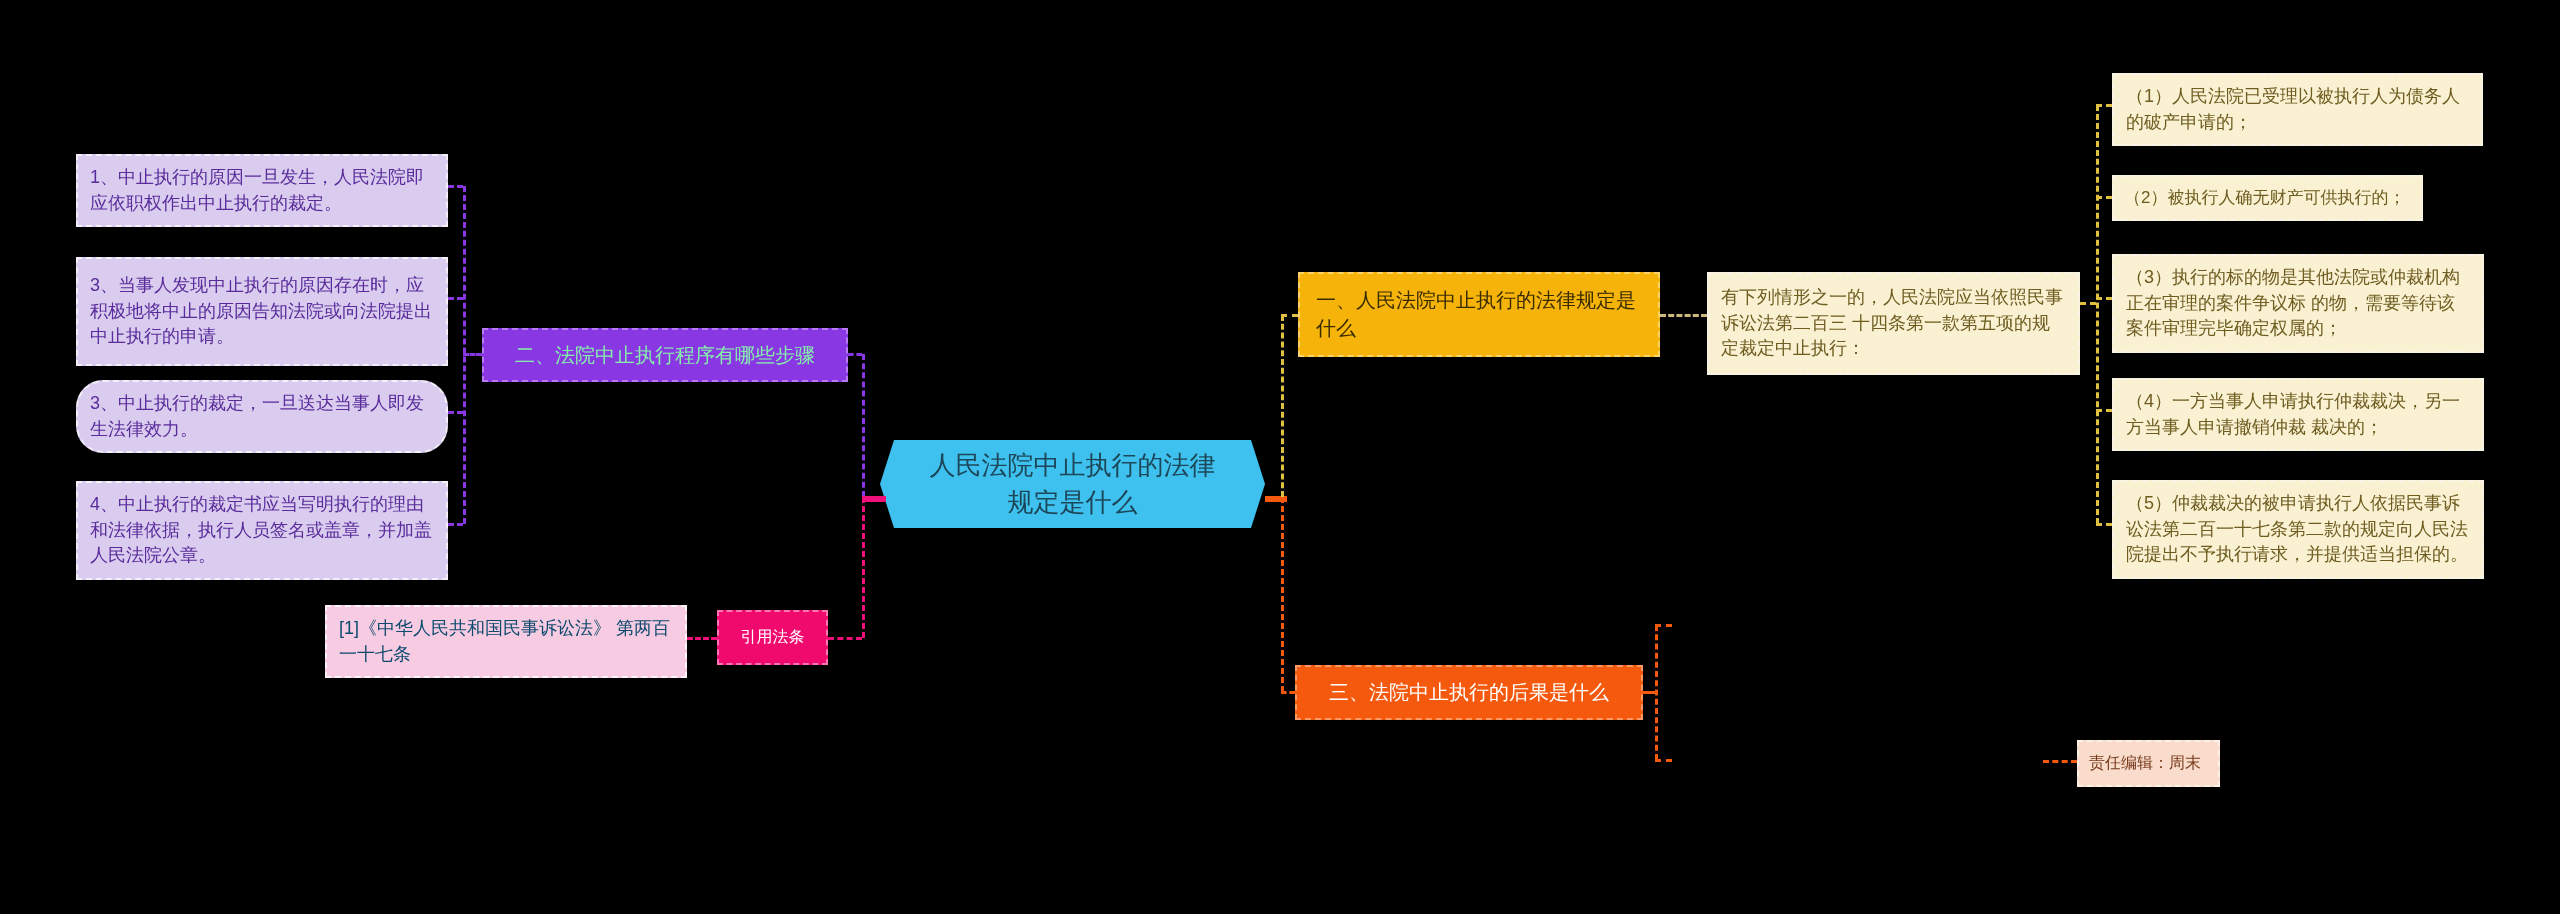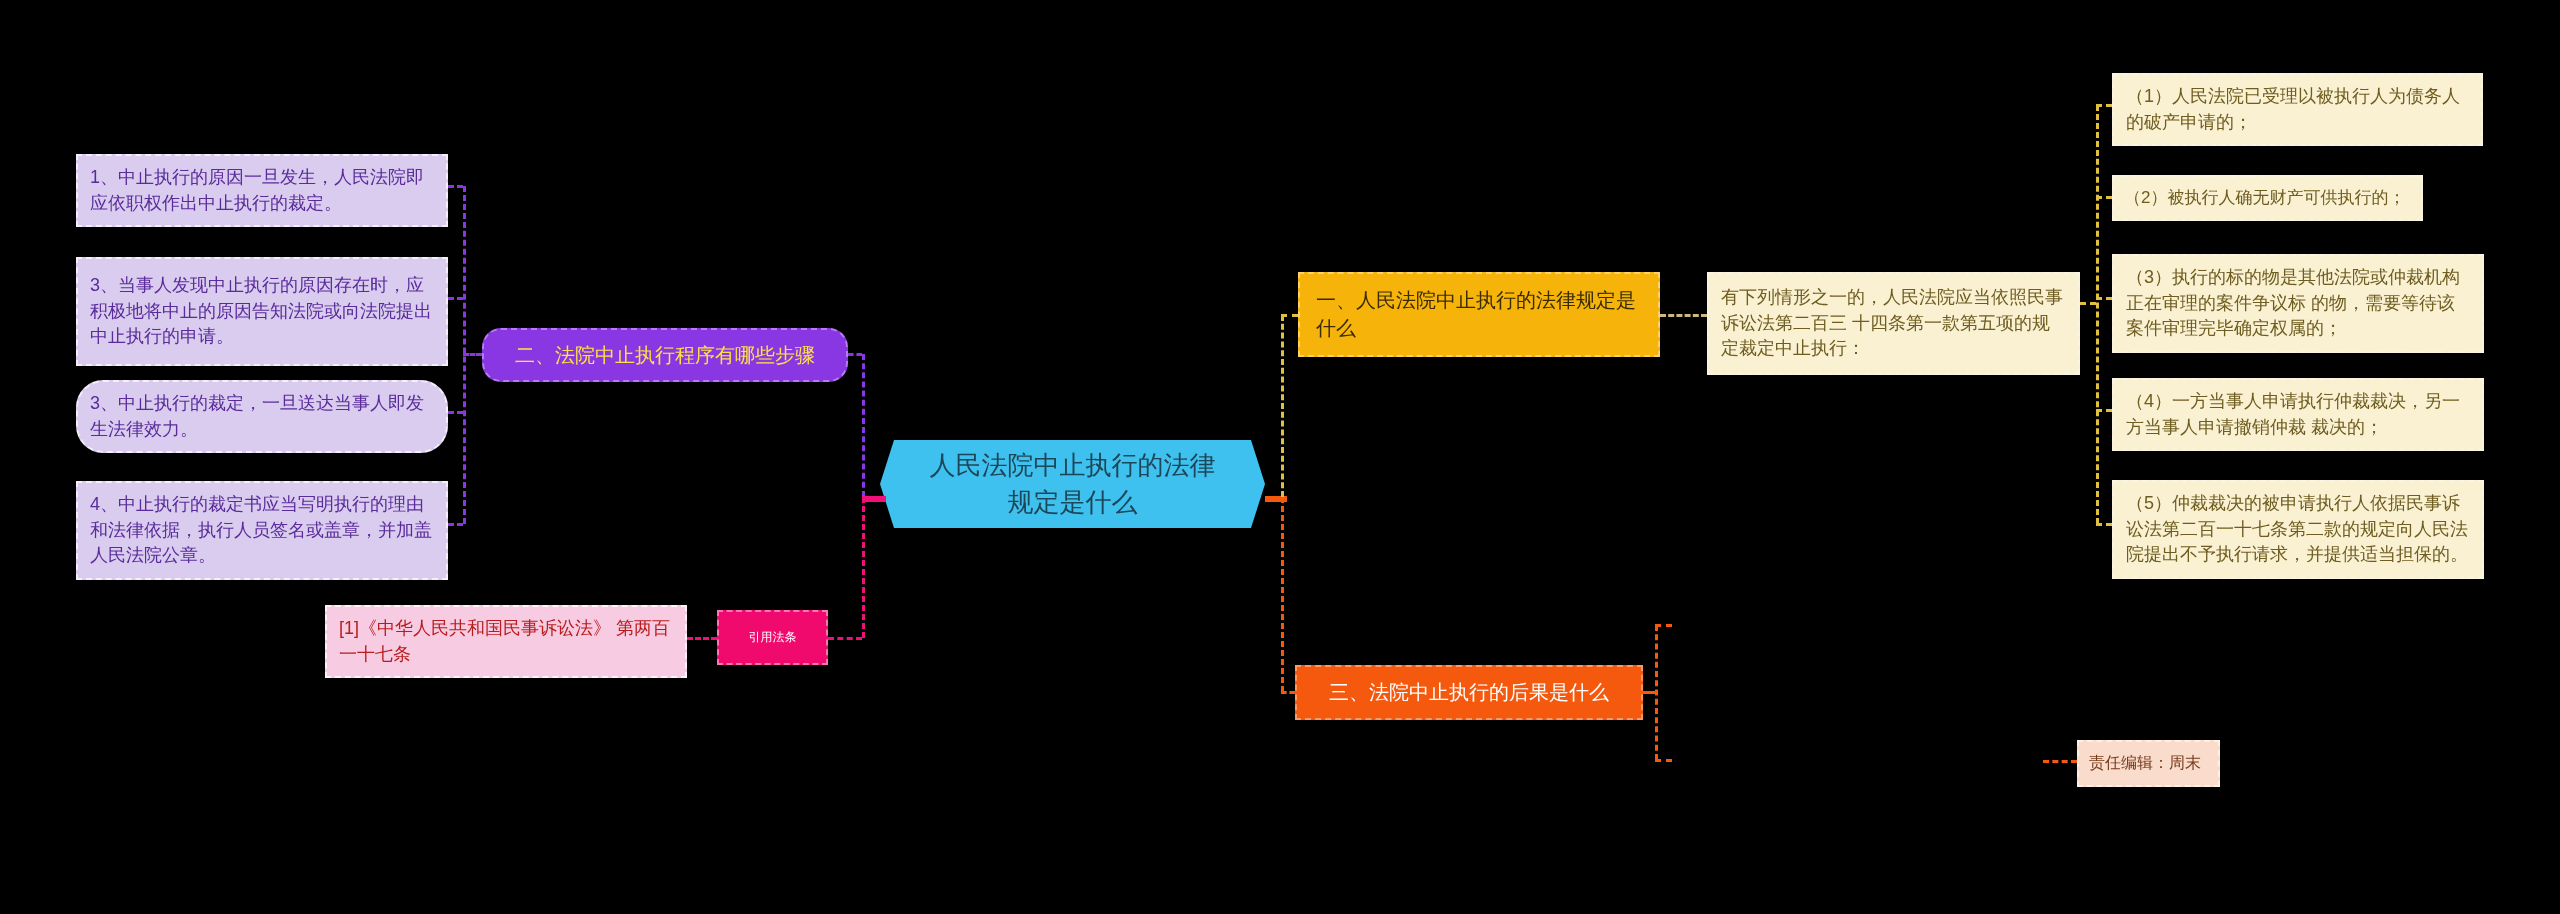--- a/index.html
+++ b/index.html
@@ -4,29 +4,29 @@
 <style>
   html,body{margin:0;padding:0;background:#000;}
   body{font-family:"Liberation Sans",sans-serif;}
   #canvas{position:relative;width:2560px;height:914px;background:#000;overflow:hidden;}
 
   .node{position:absolute;box-sizing:border-box;font-size:18px;line-height:1.42;
         padding:9px 12px;border:2px dashed transparent;}
 
   
   .lav   {background:#D9CCEE;border-color:#F4F0FA;color:#592B9B;}
-  .purple-hdr{background:#8936E3;border-color:#B77CF2;color:#fde047;font-size:20px;
-        display:flex;align-items:center;justify-content:center;text-align:center;border-radius:19px;}
+  .purple-hdr{background:#8936E3;border-color:#B77CF2;color:#86efac;font-size:20px;
+        display:flex;align-items:center;justify-content:center;text-align:center;}
   .amber-hdr{background:#F6B40A;border-color:#FBD36B;color:#3A2C00;font-size:20px;padding:12px 16px;}
   .cream {background:#F9F1D2;border-color:#F8F4E6;color:#6E5C20;}
   .orange-hdr{background:#F4590E;border-color:#FB9A66;color:#FFFFFF;font-size:20px;
         display:flex;align-items:center;justify-content:center;text-align:center;}
   .peach {background:#F9DCCB;border-color:#FCF0E7;color:#77391B;}
-  .pink  {background:#F7CBE2;border-color:#FDF3F8;color:#b91c1c;}
-  .magenta-hdr{background:#F00A6E;border-color:#FF74B4;color:#FFFFFF;font-size:12px;
+  .pink  {background:#F7CBE2;border-color:#FDF3F8;color:#0c4a6e;}
+  .magenta-hdr{background:#F00A6E;border-color:#FF74B4;color:#FFFFFF;font-size:16px;
         display:flex;align-items:center;justify-content:center;text-align:center;}
 
   
   #hex{left:880px;top:440px;width:385px;height:88px;background:#3EC1EE;border:none;
        clip-path:polygon(0 50%,14px 0,calc(100% - 14px) 0,100% 50%,calc(100% - 14px) 100%,14px 100%);
        color:#1C4759;font-size:26px;display:flex;align-items:center;justify-content:center;
        text-align:center;padding:0 40px;}
 
   
   #nL1{left:76px; top:154px;width:372px;}

